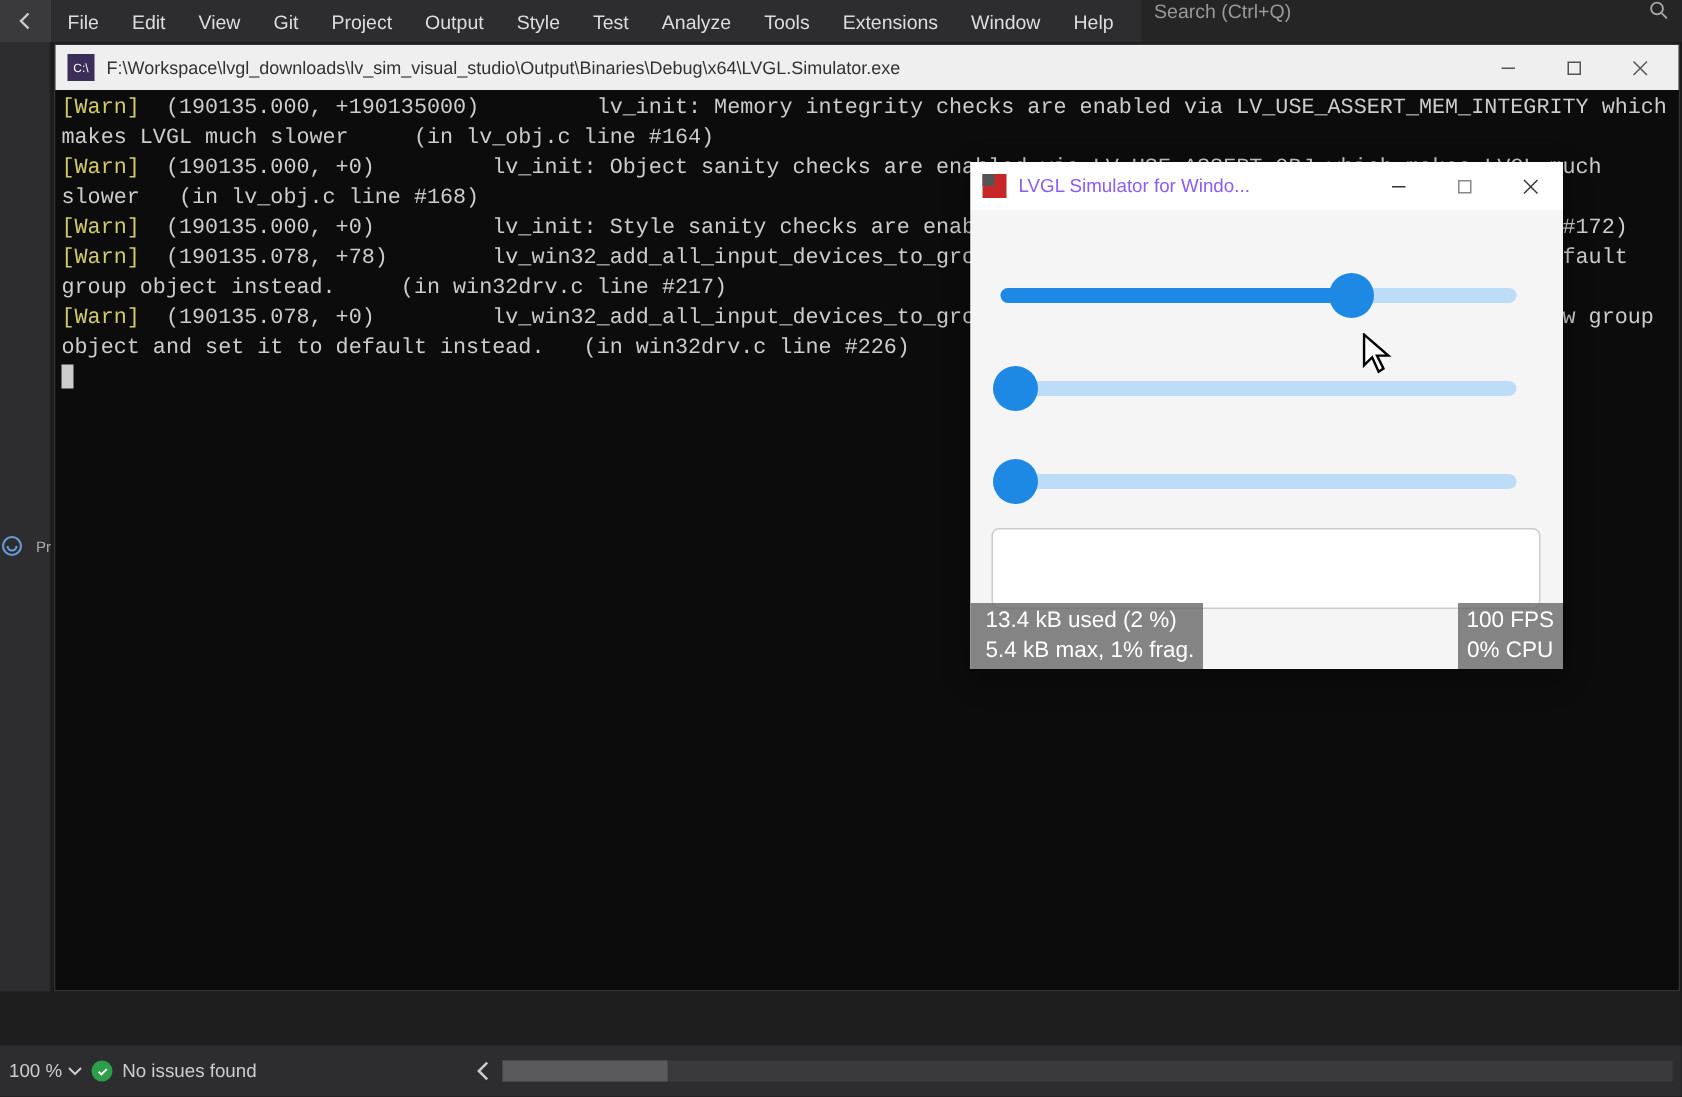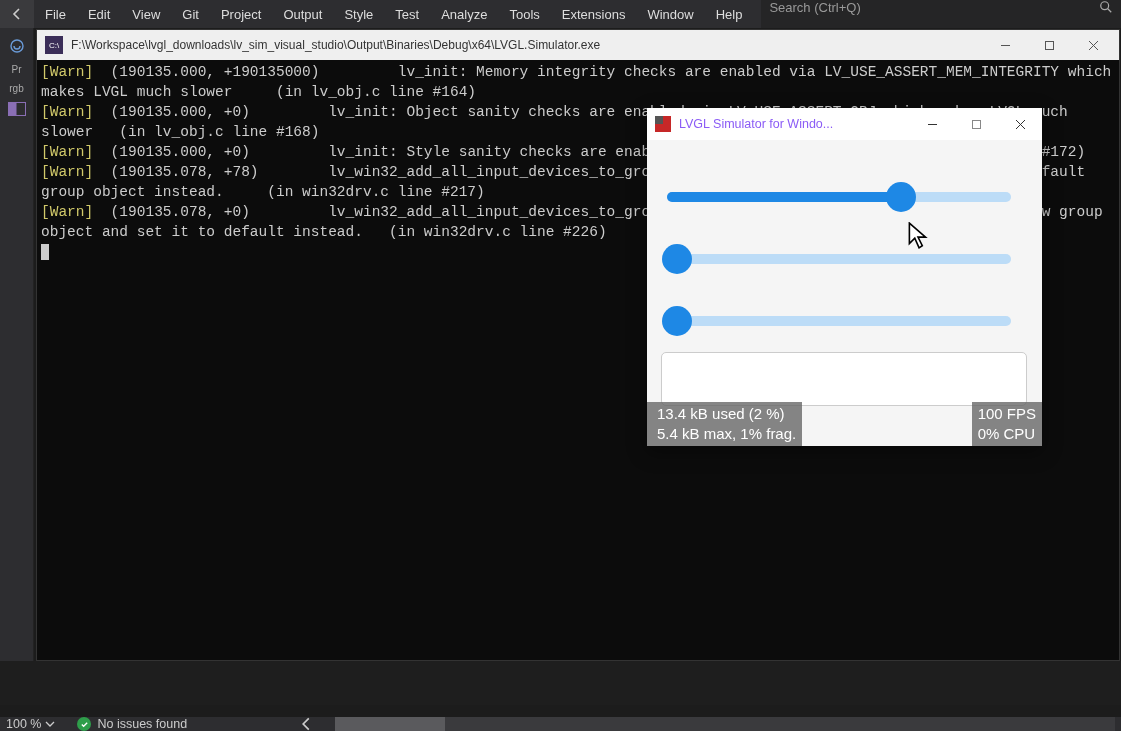--- a/index.html
+++ b/index.html
@@ -19,21 +19,21 @@
   .search-box {
     margin-left: 8px; flex: 1; background: #252526; display: flex; align-items: flex-start;
     padding: 0 8px; color: #999; font-size: 13px;
   }
   .search-mag { width: 14px; height: 14px; margin-left: auto; }
   
   
   .gutter {
     position: absolute; top: 28px; left: 0; width: 34px; bottom: 38px;
     background: #2d2d30; border-right: 1px solid #222;
-    display: flex; flex-direction: column; align-items: center; gap: 8px; padding-top: 10px;
+    display: flex; flex-direction: row; align-items: center; gap: 8px; padding-top: 10px;
     font-size: 10px; color: #aaa;
   }
   .gutter-item { width: 28px; text-align: center; }
   
   
   .console-window {
     position: absolute; top: 29px; left: 36px; width: 1084px; height: 632px;
     background: #0c0c0c; border: 1px solid #333;
   }
   .console-titlebar {
@@ -100,31 +100,31 @@
   .textbox {
     position:absolute; top:212px; left:14px; width:366px; height:54px;
     background:#fff; border:1px solid #ccc; border-radius:5px;
   }
   
   .hud-left, .hud-right {
     position:absolute; bottom:0; background:rgba(100,100,100,0.78); color:#fff;
     font-size:15px; line-height:20px; padding:2px 6px; font-family:"Segoe UI",sans-serif;
   }
   .hud-left  { left:0;padding-left:10px; }
-  .hud-right { right:0; text-align:left; }
+  .hud-right { right:0; text-align:center; }
   
   .sim-cursor {
     position:absolute; top:82px; left:260px; width:22px; height:28px;
   }
   
   
   .statusbar {
-    position:absolute; bottom:0; left:0; right:0; height:14px;
+    position:absolute; bottom:0; left:0; right:0; height:34px;
     background:#2d2d30; color:#ccc; display:flex; align-items:center;
-    font-size:12.5px; padding:0 6px; gap:22px;
+    font-size:12.5px; padding:0 6px; gap:6px;
   }
   .zoom { display:flex; align-items:center; gap:4px; }
   .zoom .dd { width:10px; height:10px; }
   .issues { display:flex; align-items:center; gap:6px; }
   .ok-badge { width:14px; height:14px; border-radius:50%; background:#2e9e4a; display:flex; align-items:center; justify-content:center; }
   .ok-badge svg { width:9px; height:9px; }
   .status-scroll {
     margin-left:auto; height:14px; flex:0 0 780px; background:#3a3a3d;
     position:relative;
   }

